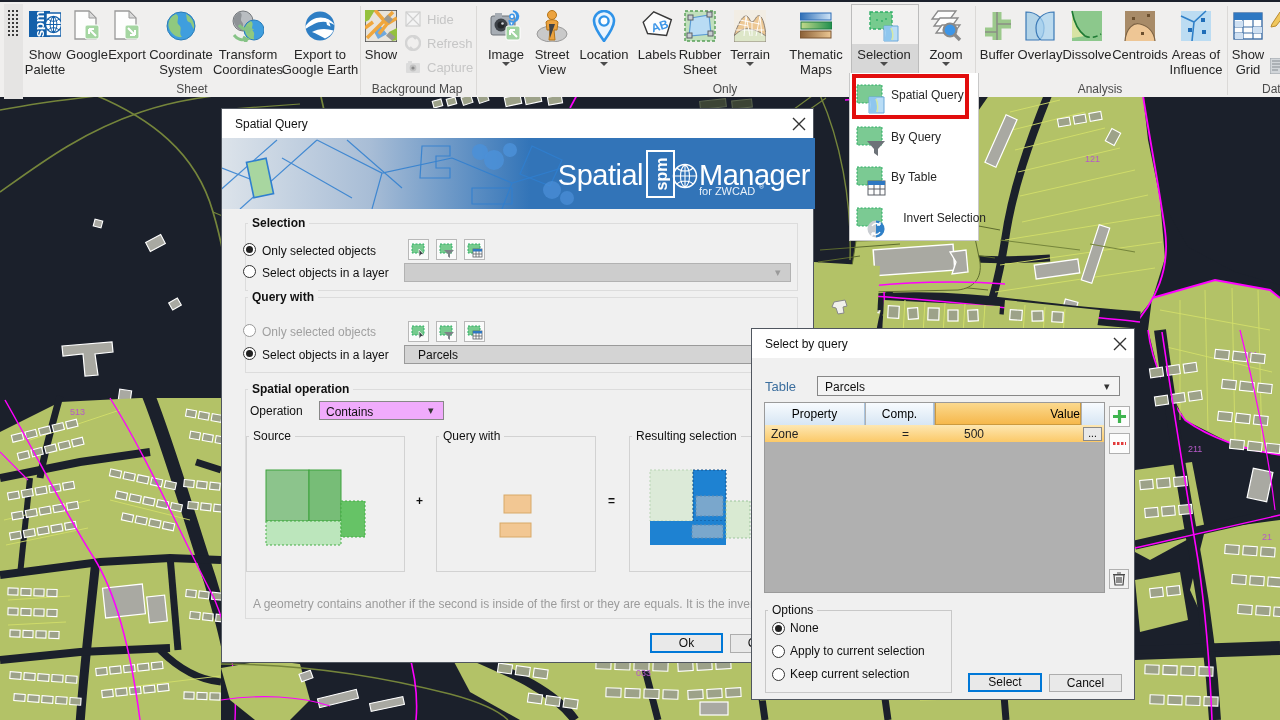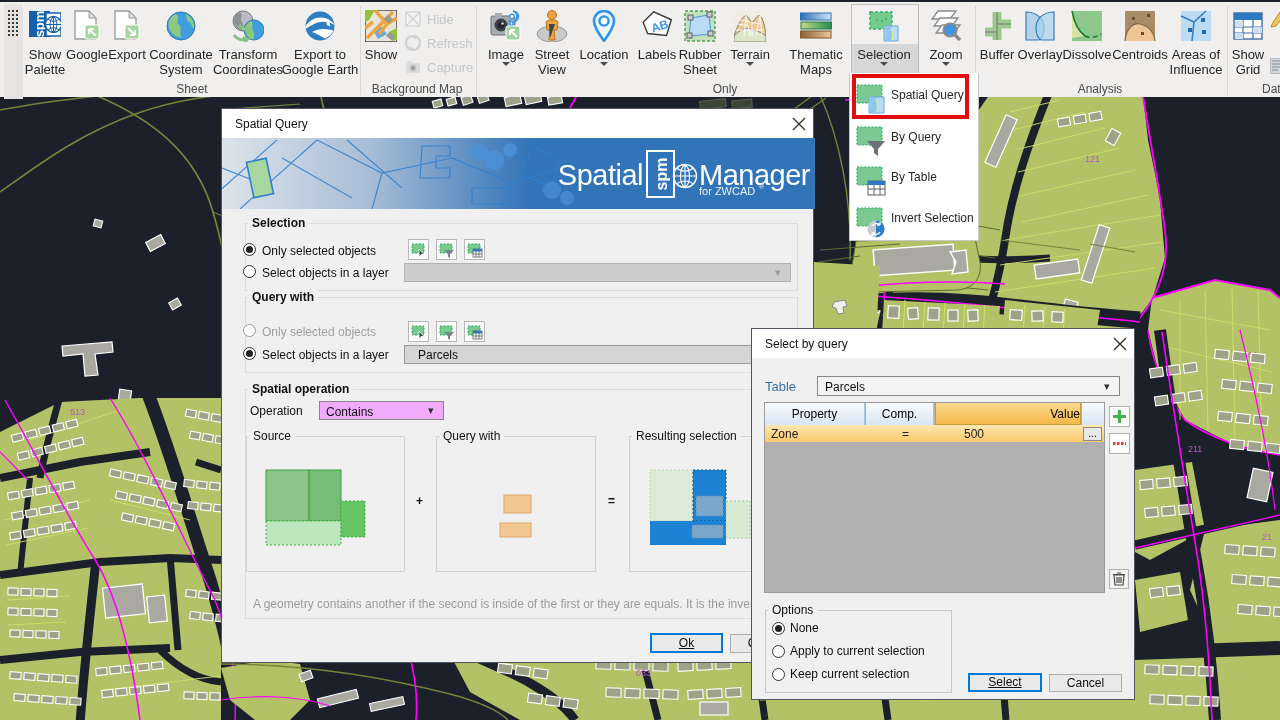--- a/index.html
+++ b/index.html
@@ -19,21 +19,21 @@
 .ttxt { position:absolute; left:13px; top:8px; font-size:12px; color:#111; }
 .xbtn { position:absolute; top:7px; font-size:15px; color:#333; }
 .gbox { position:absolute; border:1px solid #dcdcdc; }
 .gcap { position:absolute; top:-8px; left:2px; background:#f0f0f0; padding:0 4px; font-size:12px; color:#101010; }
 .bcap { font-weight:bold; }
 .radio { position:absolute; width:13px; height:13px; border:1px solid #333; border-radius:50%; background:#fff; }
 .radio.on::after { content:""; position:absolute; left:2px; top:2px; width:7px; height:7px; background:#222; border-radius:50%; }
 .radio.dis { border-color:#999; }
 .rtxt { position:absolute; font-size:12px; color:#101010; white-space:nowrap; }
 .btn { position:absolute; background:#e9e9e9; border:1px solid #adadad; font-size:12px; color:#101010; text-align:center; }
-.btn.foc { border:2px solid #0078d7;text-decoration:underline; }
+.btn.foc { border:2px solid #0078d7; }
 .combo { position:absolute; border:1px solid #878787; font-size:12px; color:#101010; }
 .chev { position:absolute; font-size:11px; color:#444; }
 </style>
 </head>
 <body>
 <div class="stage">
 <svg class="abs" style="left:0;top:0" width="1280" height="720" viewBox="0 0 1280 720">
       <rect x="0" y="0" width="1280" height="720" fill="#1b202b"></rect>
 <path d="M 95,95 C 150,118 196,152 213,212 C 231,272 236,340 239,420" stroke="#75853b" stroke-width="1.7" fill="none"></path>
 <path d="M 320,92 C 332,150 352,205 353,262 C 353,332 338,392 334,432" stroke="#75853b" stroke-width="1.7" fill="none"></path>
@@ -618,21 +618,21 @@
 <rect x="13" y="16" width="17" height="4" fill="#2e78c2"></rect>
 <path d="M 13,24 H 30 M 19,20 V 30 M 25,20 V 30" stroke="#5a5f66" stroke-width="1"></path>
     </svg>
 <div class="rlbl" style="left:891px;top:170px;width:90px;text-align:left;font-size:12px">By Table</div>
 <svg class="abs" style="left:855px;top:206px" width="32" height="32" viewBox="0 0 32 32">
       <rect x="2" y="2" width="25" height="18" fill="#7bca93" stroke="#2fae66" stroke-width="1.1" stroke-dasharray="2 1.6"></rect>
       <circle cx="21" cy="23" r="8.5" fill="#c9cdd2"></circle>
 <path d="M 21,14.5 a 8.5,8.5 0 0 1 0,17 Z" fill="#2f80c8"></path>
 <path d="M 17,20 a 5,5 0 0 1 8,-1 m 0,0 l 0,-3 m 0,3 l -3,0 M 25,26 a 5,5 0 0 1 -8,1 m 0,0 l 0,3 m 0,-3 l 3,0" stroke="#fff" stroke-width="1.4" fill="none"></path>
     </svg>
-<div class="rlbl" style="left:891px;top:211px;width:95px;text-align:left;font-size:12px">Invert Selection</div>
+<div class="rlbl" style="left:891px;top:211px;width:95px;text-align:right;font-size:12px">Invert Selection</div>
 <div class="dlg" id="dlg1" style="left:221px;top:108px;width:593px;height:555px">
 <div class="tbar"></div>
       <div class="ttxt">Spatial Query</div>
 <svg class="abs xbtn" style="left:570px;top:8px" width="14" height="14" viewBox="0 0 14 14">
         <path d="M 1,1 L 13,13 M 13,1 L 1,13" stroke="#333" stroke-width="1.4"></path>
       </svg>
 <svg class="abs" style="left:0;top:29px" width="593" height="71" viewBox="0 0 593 71">
 <defs>
           <linearGradient id="bg1" x1="0" y1="0" x2="1" y2="0">
 <stop offset="0" stop-color="#dce3ea"></stop>

